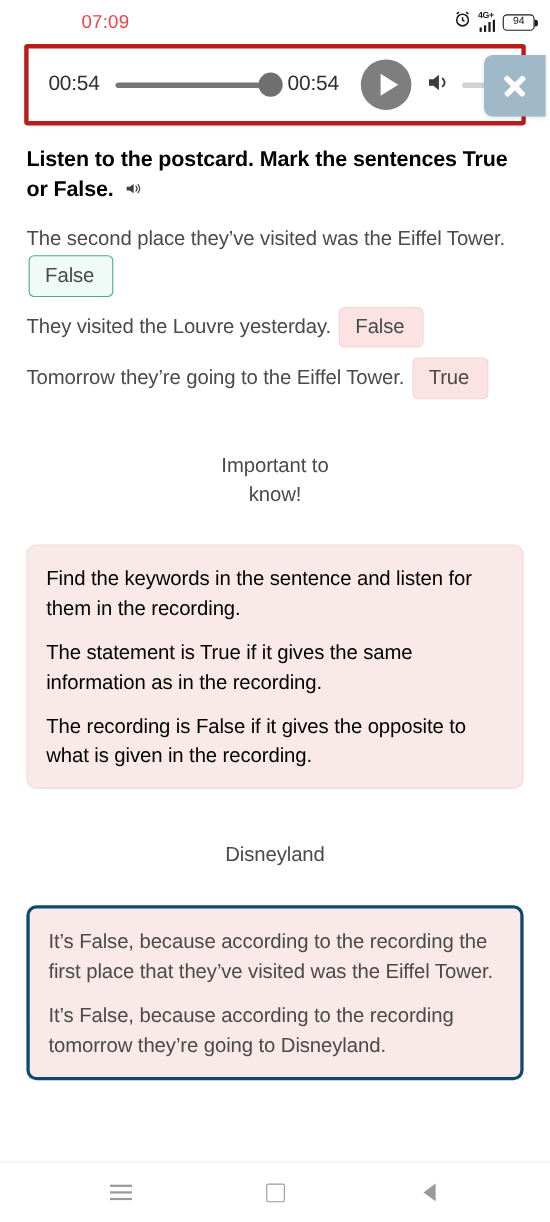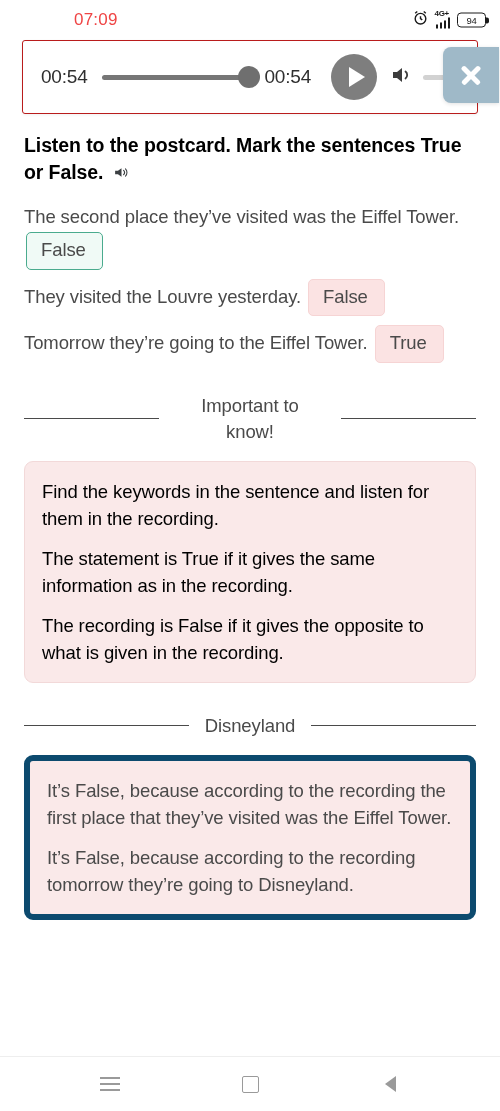--- a/index.html
+++ b/index.html
@@ -111,21 +111,21 @@
     height: 74px;
     flex: 0 0 74px;
   }
   .player-card {
     position: absolute;
     left: 22px;
     right: 22px;
     top: 0;
     bottom: 0;
     background: #ffffff;
-    border: 1px solid #b91c1c;
+    border: 4px solid #b91c1c;
     border-radius: 3px;
     box-shadow: 0 1px 3px rgba(0,0,0,0.06);
     display: flex;
     align-items: center;
     padding: 0 10px 0 18px;
     overflow: visible;
   }
   .time-text {
     font-size: 19px;
     color: #2f2f2f;
@@ -266,20 +266,21 @@
     background: #fbe3e3;
     border: 1.5px solid #f6d4d4;
   }
 
   
   .divider {
     display: flex;
     align-items: center;
     margin: 30px 0 16px 0;
     gap: 16px;
+    flex-direction: column;
   }
   .divider .line {
     flex: 1 1 auto;
     height: 1px;
     background: #4a4a4a;
   }
   .divider .dtext {
     flex: 0 0 auto;
     max-width: 150px;
     text-align: center;
@@ -299,21 +300,21 @@
   .info-card p {
     font-size: 18.5px;
     color: #000000;
     line-height: 27px;
     letter-spacing: -0.1px;
   }
   .info-card p + p { margin-top: 13px; }
 
   .explain-card {
     background: #fae9e9;
-    border: 6px solid #0c4a6e;
+    border: 3px solid #0c4a6e;
     border-radius: 9px;
     padding: 16px 17px 16px 17px;
   }
   .explain-card p {
     font-size: 18.5px;
     color: #4a4a4a;
     line-height: 27px;
     letter-spacing: -0.1px;
   }
   .explain-card p + p { margin-top: 13px; }

